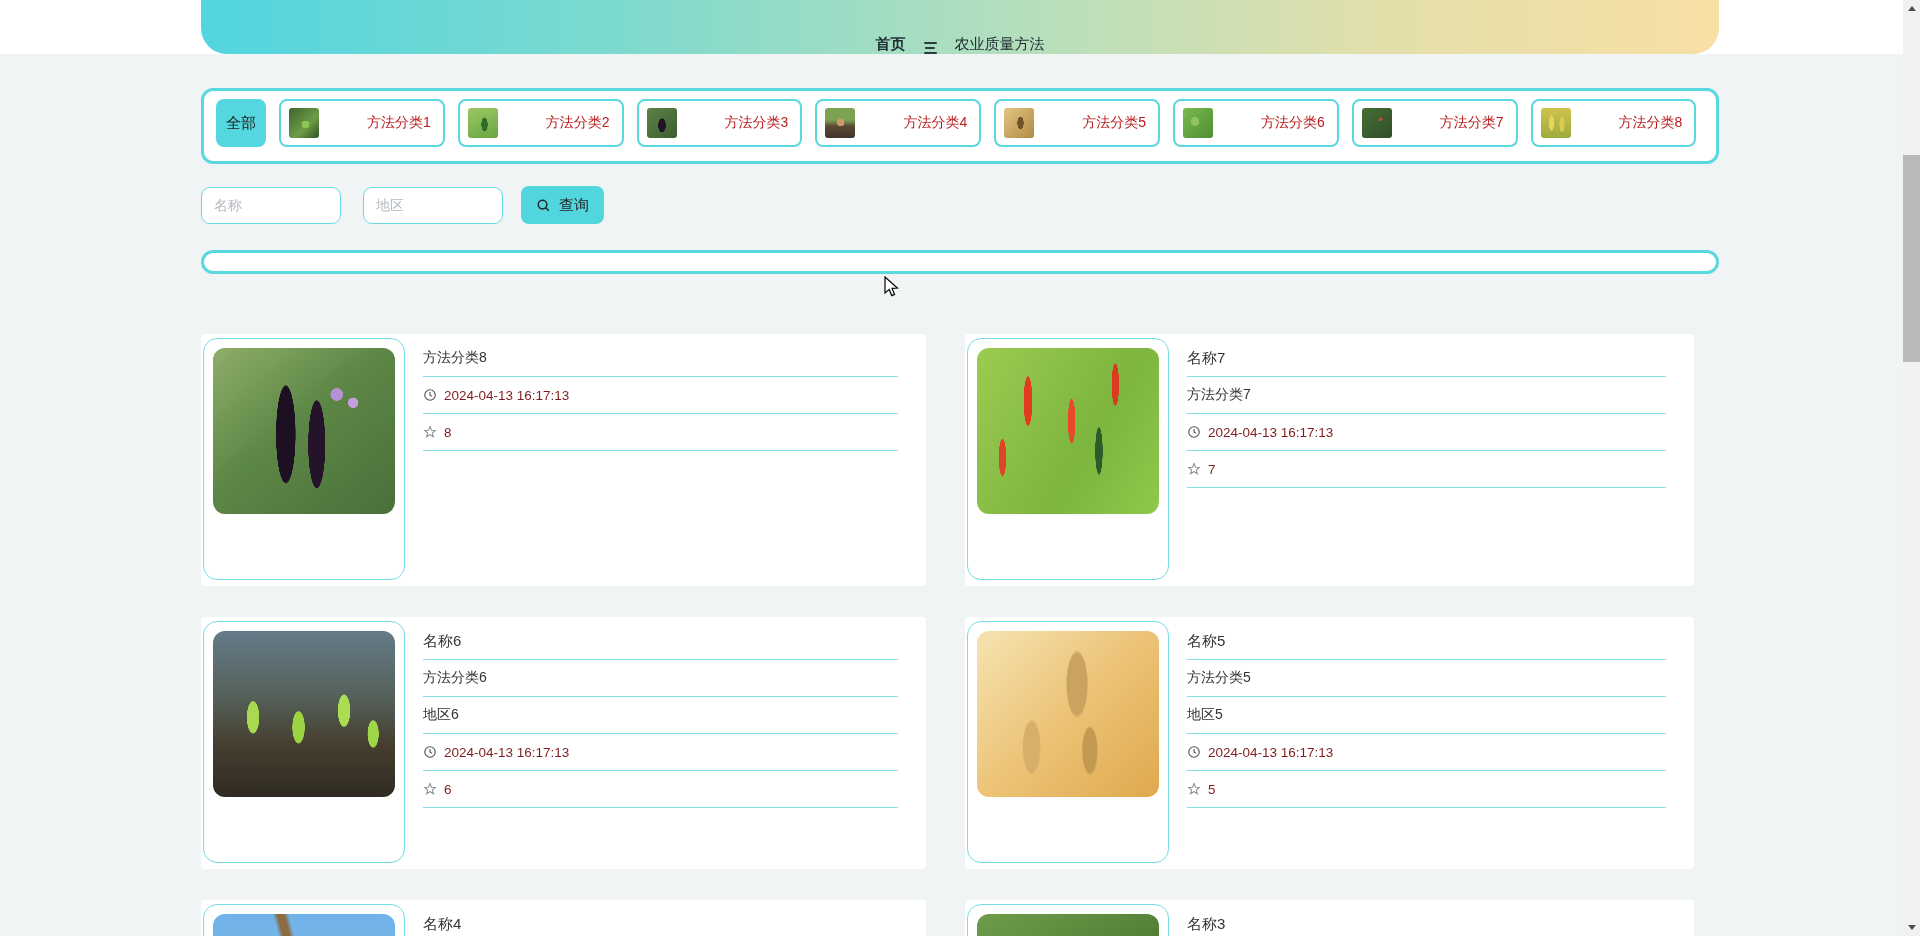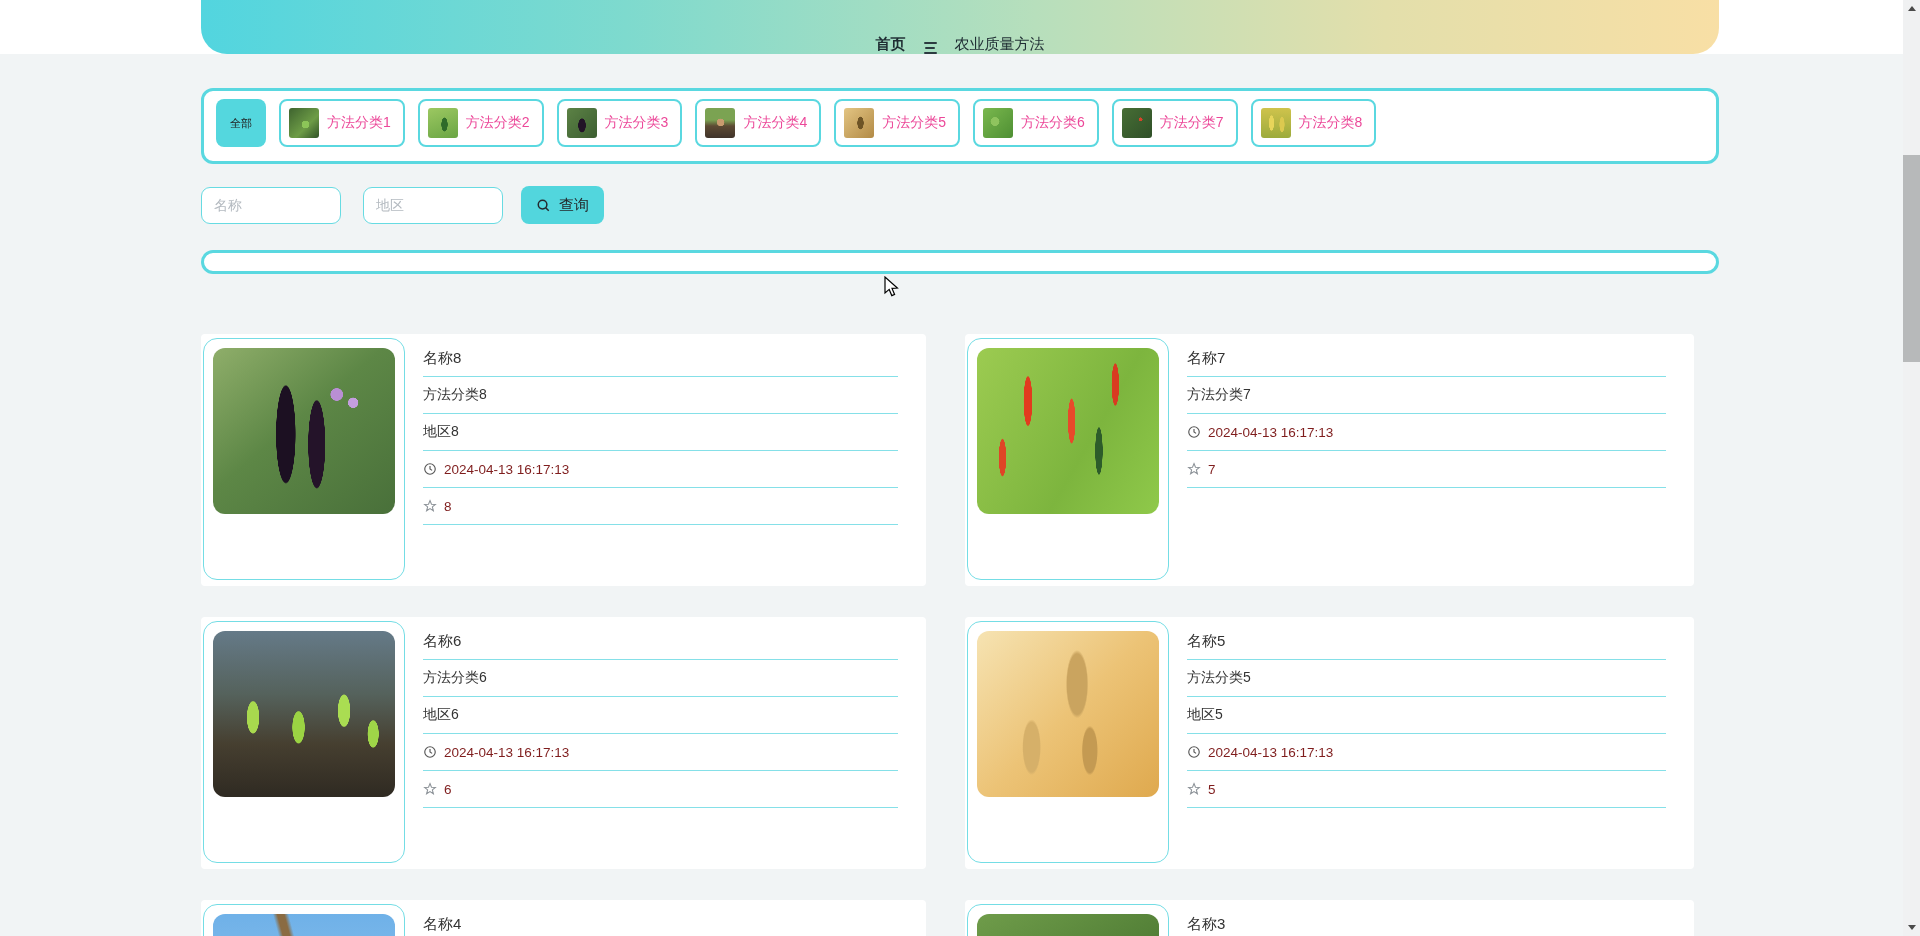--- a/index.html
+++ b/index.html
@@ -33,31 +33,31 @@
 
   
   .category-bar{
     margin-top:34px; background:#fff;
     border:3px solid var(--accent-soft); border-radius:12px;
     padding:8px 12px 14px 12px;
     display:flex; align-items:center; gap:13px;
   }
   .cat-all{
     width:50px; height:48px; background:var(--accent); border:none;
-    border-radius:8px; font-size:11px; color:#222; cursor:pointer;
+    border-radius:8px; font-size:15px; color:#222; cursor:pointer;
     display:flex; align-items:center; justify-content:center;
     font-family:inherit;
   }
   .cat-tab{
     height:48px; background:#fff; border:2px solid var(--accent-soft);
     border-radius:8px; padding:0 12px 0 8px; cursor:pointer;
     display:flex; align-items:center; gap:8px; font-family:inherit;
   }
   .cat-thumb{ width:30px; height:30px; border-radius:3px; flex:none; }
-  .cat-label{ font-size:14px; color:#ec4899; white-space:nowrap; }
+  .cat-label{ font-size:14px; color:#b91c1c; white-space:nowrap;margin-left:40px; }
 
   
   .search-row{ margin-top:22px; display:flex; align-items:center; gap:22px; }
   .search-input{
     width:140px; height:37px; border:1.5px solid #67dbe2; border-radius:9px;
     padding:0 12px; font-size:14px; color:#b91c1c; background:#fff; outline:none;
     font-family:inherit;
   }
   .search-input::placeholder{ color:#b4bac0; }
   .query-btn{
@@ -247,28 +247,22 @@
 
   <div class="accordion-bar"></div>
 
   <div class="cards-grid">
 
       <div class="card">
         <div class="photo-frame">
           <div class="photo" data-img="photo-eggplant"></div>
         </div>
         <div class="card-info">
-          <div class="info-row title">
-            <span>名称8</span>
-          </div>
           <div class="info-row">
             <span>方法分类8</span>
-          </div>
-          <div class="info-row">
-            <span>地区8</span>
           </div>
           <div class="info-row meta">
             <span class="row-icon">
               <svg width="14" height="14" viewBox="0 0 16 16" fill="none" stroke="#555" stroke-width="1.3">
                 <circle cx="8" cy="8" r="6"></circle>
                 <path d="M8 4.6 L8 8 L10.4 9.6"></path>
               </svg>
             </span>
             <span>2024-04-13 16:17:13</span>
           </div>

